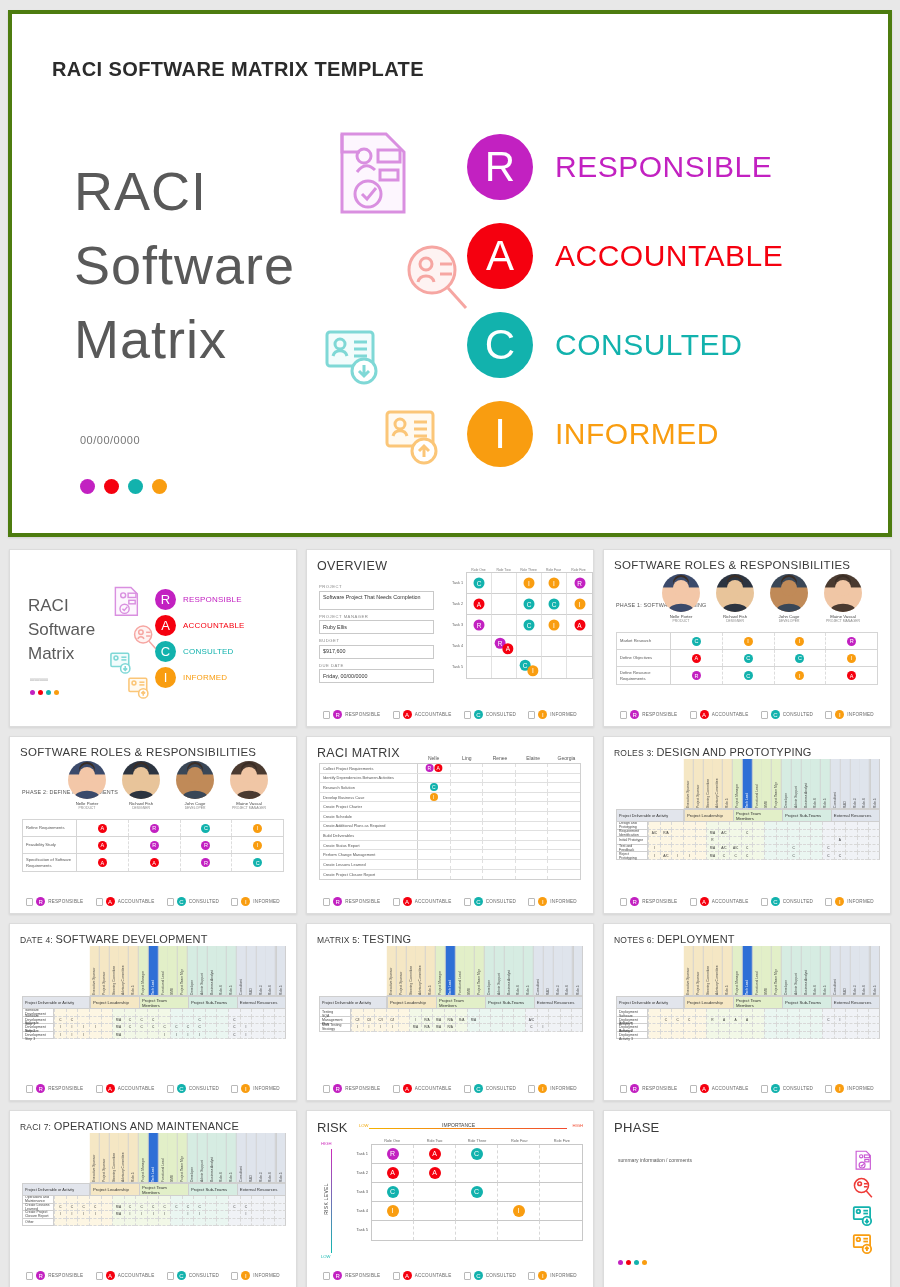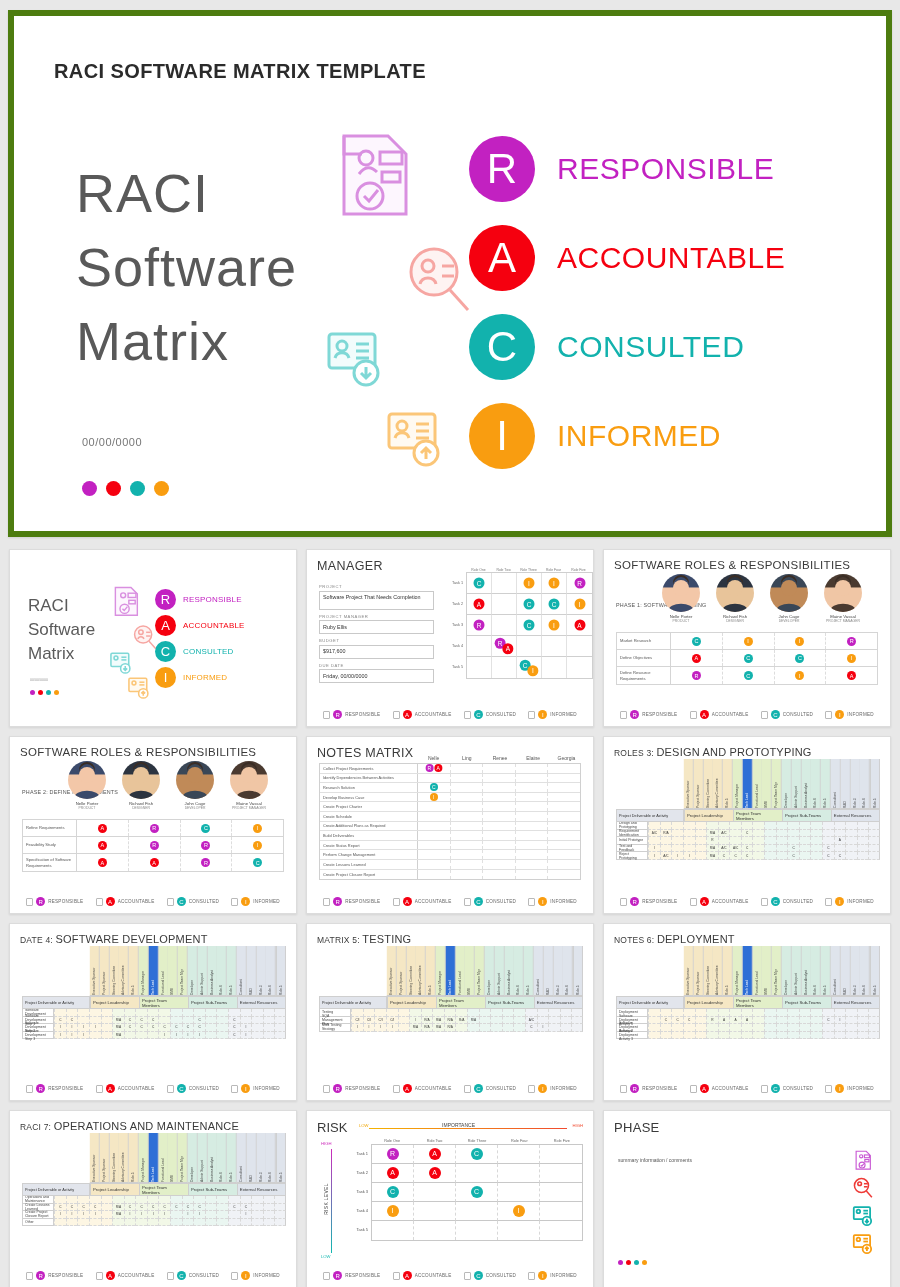--- a/index.html
+++ b/index.html
@@ -6,21 +6,21 @@
   body {
     width: 900px; height: 1287px;
     background: #e8e8e8;
     font-family: "Liberation Sans", sans-serif;
     overflow: hidden;
   }
   .page { width:900px; height:1287px; padding: 10px 8px; }
 
   
   .hero {
-    background:#fff; border:6px solid #4d7c0f;
+    background:#fff; border:4px solid #4d7c0f;
     width: 884px; height: 527px;
     position:relative; margin: 0 auto 12px auto;
     box-shadow: 0 1px 2px rgba(0,0,0,.10);
   }
   .hero-title {
     position:absolute; left:40px; top:44px;
     font-size:20px; font-weight:bold; letter-spacing:.4px; color:#2b2b2b;
   }
   .hero-big {
     position:absolute; left:62px; top:140px;
@@ -347,21 +347,21 @@
           <div class="mini-lbl" style="color:#12b2ad">CONSULTED</div>
         </div>
         <div class="mini-row">
           <div class="mini-badge" style="background:#f99d10">I</div>
           <div class="mini-lbl" style="color:#f99d10">INFORMED</div>
         </div>
       </div>
     </div>
 
     <div class="card">
-      <div class="ov-title">MANAGER</div>
+      <div class="ov-title">OVERVIEW</div>
       <div class="ov-fields">
         <div class="ov-flabel">PROJECT</div>
         <div class="ov-fbox tall">Software Project That Needs Completion</div>
         <div class="ov-flabel">PROJECT MANAGER</div>
         <div class="ov-fbox">Ruby Ellis</div>
         <div class="ov-flabel">BUDGET</div>
         <div class="ov-fbox">$917,600</div>
         <div class="ov-flabel">DUE DATE</div>
         <div class="ov-fbox">Friday, 00/00/0000</div>
       </div>
@@ -685,21 +685,21 @@
           </div>
         <div class="legend-item">
             <span class="legend-ico"></span>
             <span class="legend-badge" style="background:#f99d10">I</span>
             <span class="legend-txt">INFORMED</span>
           </div>
       </div>
     </div>
 
     <div class="card">
-      <div class="rm-title">NOTES MATRIX</div>
+      <div class="rm-title">RACI MATRIX</div>
       <div class="rm-cols" id="rm-cols">
           <div>Nelle</div>
           <div>Ling</div>
           <div>Renee</div>
           <div>Elaine</div>
           <div>Georgia</div>
         </div>
       <div class="rm-table" id="rm-table" style="top:26px">
           <div class="rm-row">
             <div class="rm-lbl">Collect Project Requirements</div>

